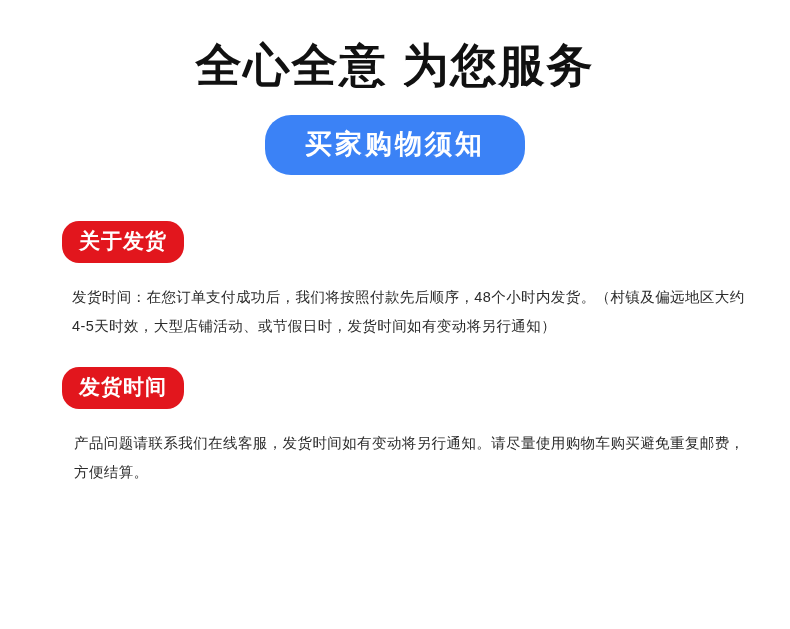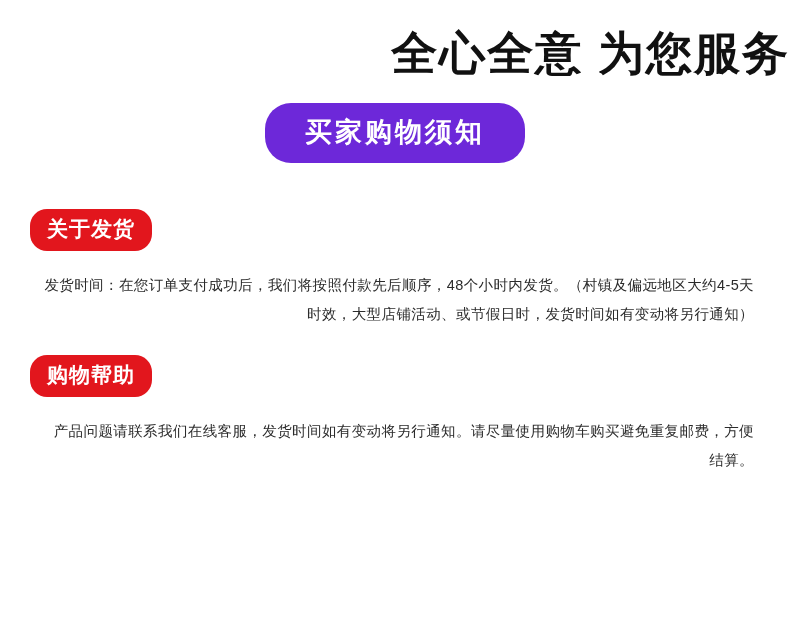--- a/index.html
+++ b/index.html
@@ -14,46 +14,47 @@
     color: #222222;
     overflow: hidden;
   }
   .page {
     position: relative;
     width: 790px;
     height: 629px;
     background: #ffffff;
   }
   .main-title {
-    text-align: right;
+    text-align: center;
     font-size: 46px;
     font-weight: bold;
     letter-spacing: 2px;
     color: #111111;
-    padding-top: 26px;
+    padding-top: 38px;
     line-height: 1.2;
   }
   .subtitle-wrap {
     text-align: center;
     margin-top: 22px;
   }
   .subtitle-pill {
     display: inline-block;
-    background: #6d28d9;
+    background: #3b82f6;
     color: #ffffff;
     font-size: 27px;
     font-weight: bold;
     letter-spacing: 3px;
     padding: 11px 40px 13px 40px;
     border-radius: 26px;
   }
   .section {
     margin-top: 26px;
     padding-left: 26px;
     padding-right: 26px;
+    margin-left: 32px;
   }
   .section.first { margin-top: 46px; }
   .tag-wrap { padding-left: 4px; }
   .tag {
     display: inline-block;
     background: #e2161d;
     color: #ffffff;
     font-size: 21px;
     font-weight: bold;
     letter-spacing: 1px;
@@ -61,21 +62,20 @@
     border-radius: 17px;
   }
   .body-text {
     margin-top: 20px;
     padding-left: 14px;
     padding-right: 10px;
     font-size: 14.5px;
     line-height: 2.0;
     color: #2b2b2b;
     letter-spacing: 0.4px;
-    text-align: right;
   }
   .body-text.indent { padding-left: 16px; }
 </style>
 </head>
 <body>
 
 <div class="page">
 
   <div class="main-title">全心全意 为您服务</div>
 
@@ -86,18 +86,18 @@
   <div class="section first">
     <div class="tag-wrap">
       <span class="tag">关于发货</span>
     </div>
     <div class="body-text">发货时间：在您订单支付成功后，我们将按照付款先后顺序，48个小时内发货。（村镇及偏远地区大约4-5天时效，大型店铺活动、或节假日时，发货时间如有变动将另行通知）</div>
   </div>
 
 
   <div class="section">
     <div class="tag-wrap">
-      <span class="tag">购物帮助</span>
+      <span class="tag">发货时间</span>
     </div>
     <div class="body-text indent">产品问题请联系我们在线客服，发货时间如有变动将另行通知。请尽量使用购物车购买避免重复邮费，方便结算。</div>
   </div>
 
 </div>
 
 </body></html>

